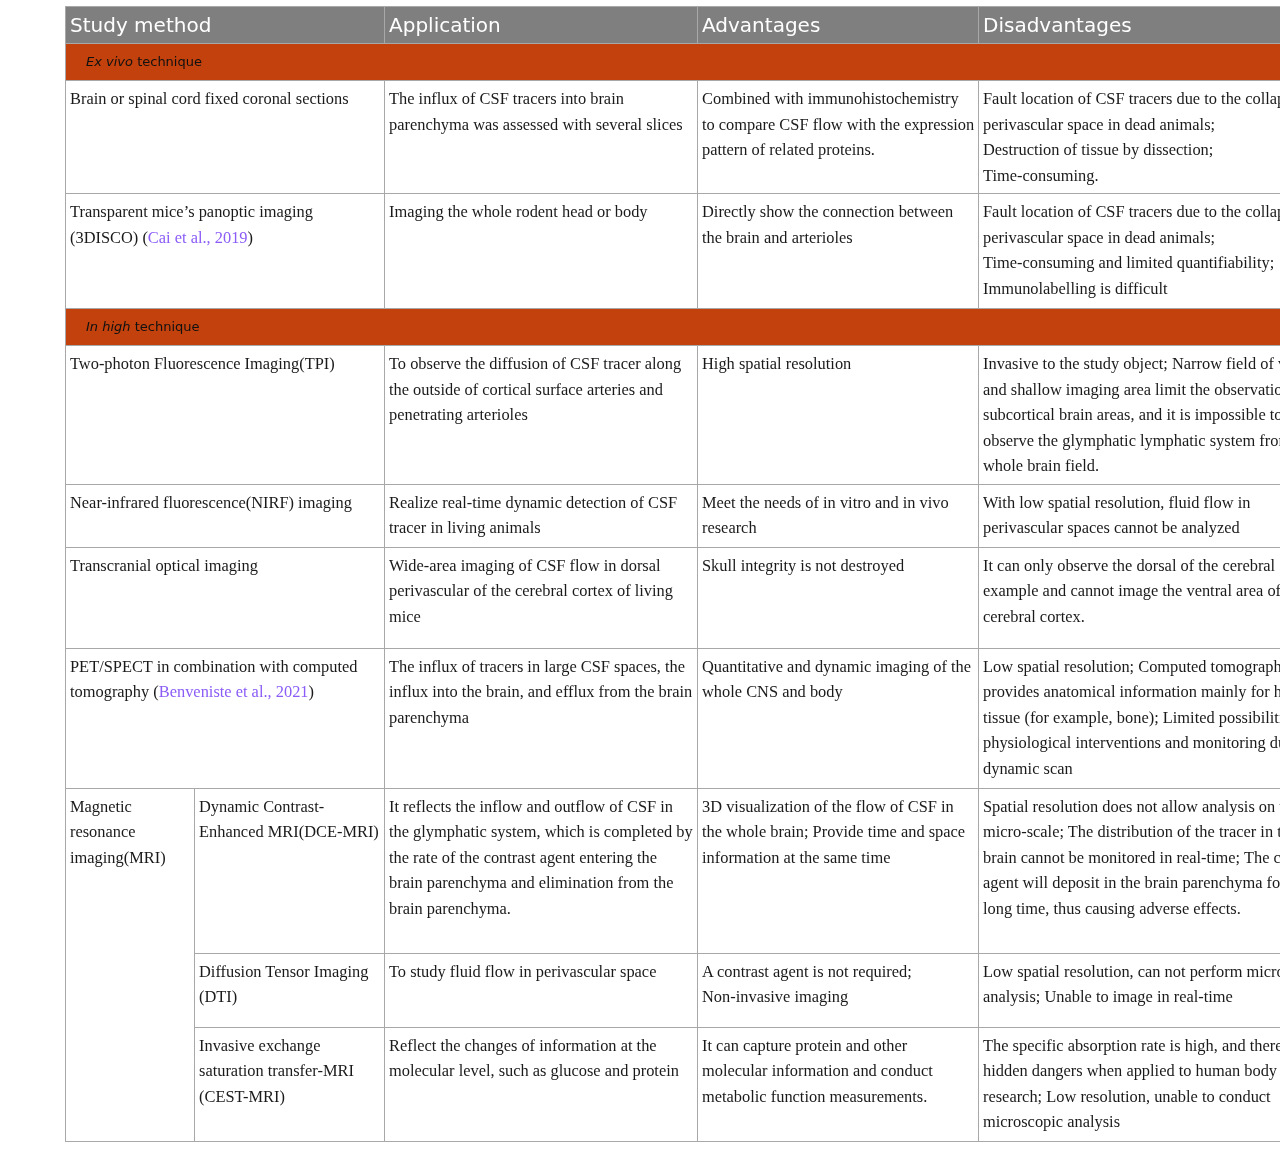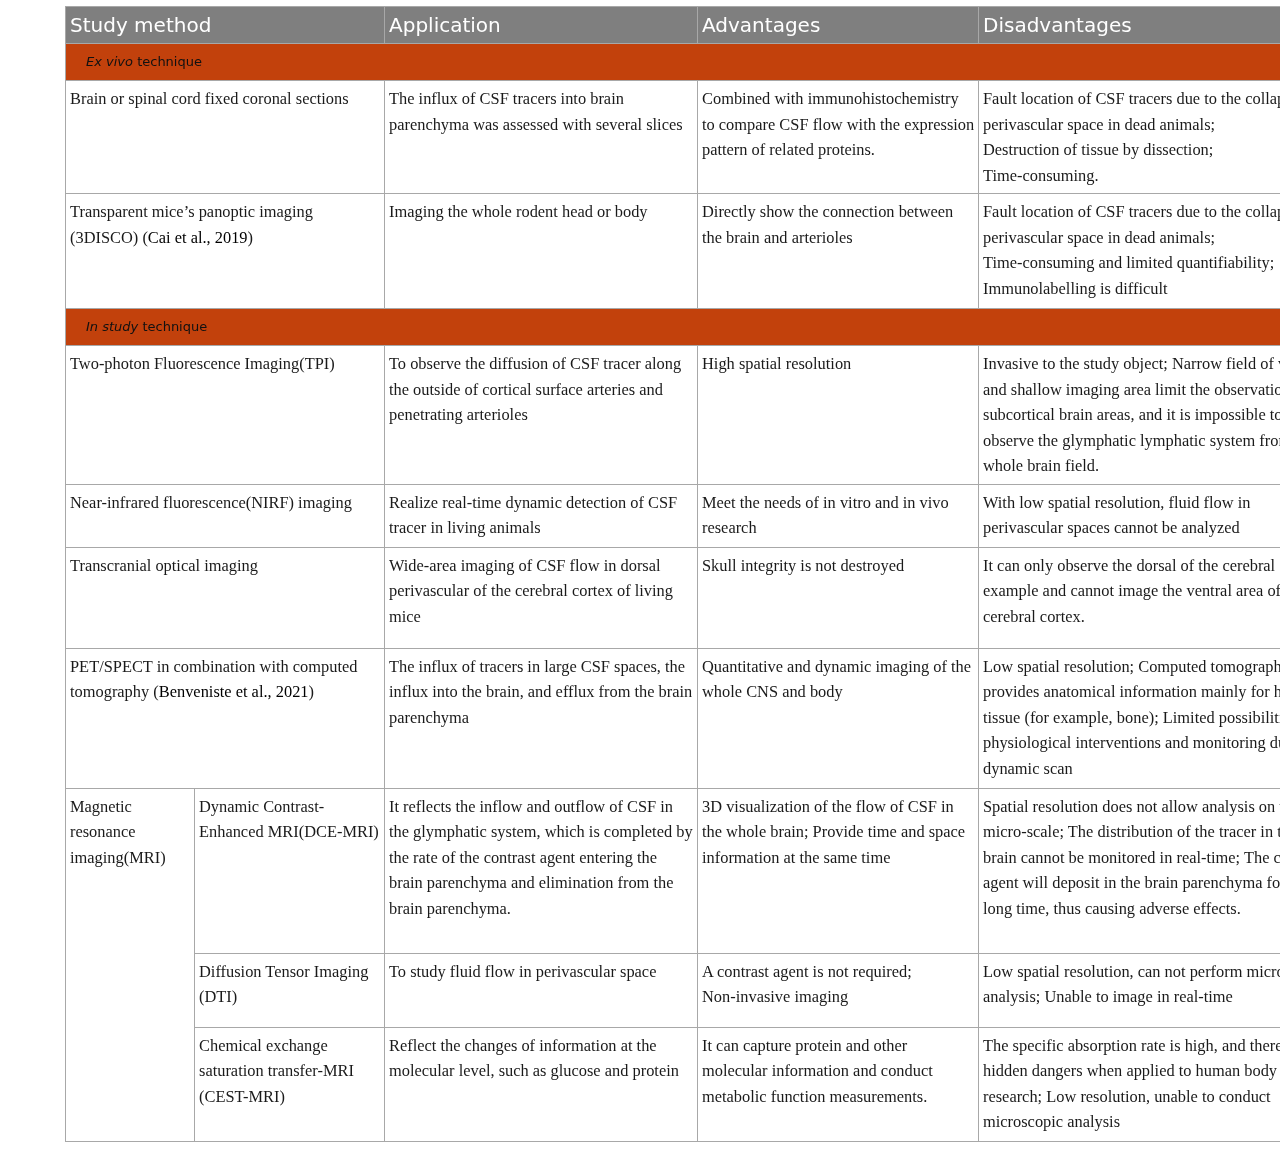--- a/index.html
+++ b/index.html
@@ -34,21 +34,21 @@
   tr.section td {
     background: #c2410c;
     font-family: "DejaVu Sans", "Liberation Sans", sans-serif;
     font-size: 13px;
     line-height: 26px;
     height: 26px;
     padding: 5px 20px;
     color: #111;
   }
   tr.section em { font-style: italic; }
-  .cite { color: #000000; cursor: pointer; }
+  .cite { color: #8b5cf6; cursor: pointer; }
   td.mri-group { vertical-align: middle; }
   col.c1 { width: 129px; }
   col.c2 { width: 190px; }
   col.c3 { width: 313px; }
   col.c4 { width: 281px; }
   col.c5 { width: 353px; }
 </style>
 </head>
 <body>
 
@@ -90,21 +90,21 @@
       <td>Imaging the whole rodent head or body</td>
       <td>Directly show the connection between the brain and arterioles</td>
       <td>
         <span>Fault location of CSF tracers due to the collapse of perivascular space in dead animals;</span><br>
         <span>Time-consuming and limited quantifiability;</span><br>
         <span>Immunolabelling is difficult</span>
       </td>
     </tr>
 
     <tr class="section">
-      <td colspan="5"><em>In study</em><span> technique</span></td>
+      <td colspan="5"><em>In high</em><span> technique</span></td>
     </tr>
 
     <tr style="height:136px">
       <td colspan="2">Two-photon Fluorescence Imaging(TPI)</td>
       <td>To observe the diffusion of CSF tracer along the outside of cortical surface arteries and penetrating arterioles</td>
       <td>High spatial resolution</td>
       <td>Invasive to the study object; Narrow field of vision and shallow imaging area limit the observation of subcortical brain areas, and it is impossible to observe the glymphatic lymphatic system from the whole brain field.</td>
     </tr>
 
     <tr style="height:63px">
@@ -140,19 +140,19 @@
       <td>Diffusion Tensor Imaging (DTI)</td>
       <td>To study fluid flow in perivascular space</td>
       <td>
         <span>A contrast agent is not required;</span><br>
         <span>Non-invasive imaging</span>
       </td>
       <td>Low spatial resolution, can not perform microscopic analysis; Unable to image in real-time</td>
     </tr>
 
     <tr style="height:114px">
-      <td>Chemical exchange saturation transfer-MRI (CEST-MRI)</td>
+      <td>Invasive exchange saturation transfer-MRI (CEST-MRI)</td>
       <td>Reflect the changes of information at the molecular level, such as glucose and protein</td>
       <td>It can capture protein and other molecular information and conduct metabolic function measurements.</td>
       <td>The specific absorption rate is high, and there are hidden dangers when applied to human body research; Low resolution, unable to conduct microscopic analysis</td>
     </tr>
   </tbody>
 </table>
 
 </body></html>

